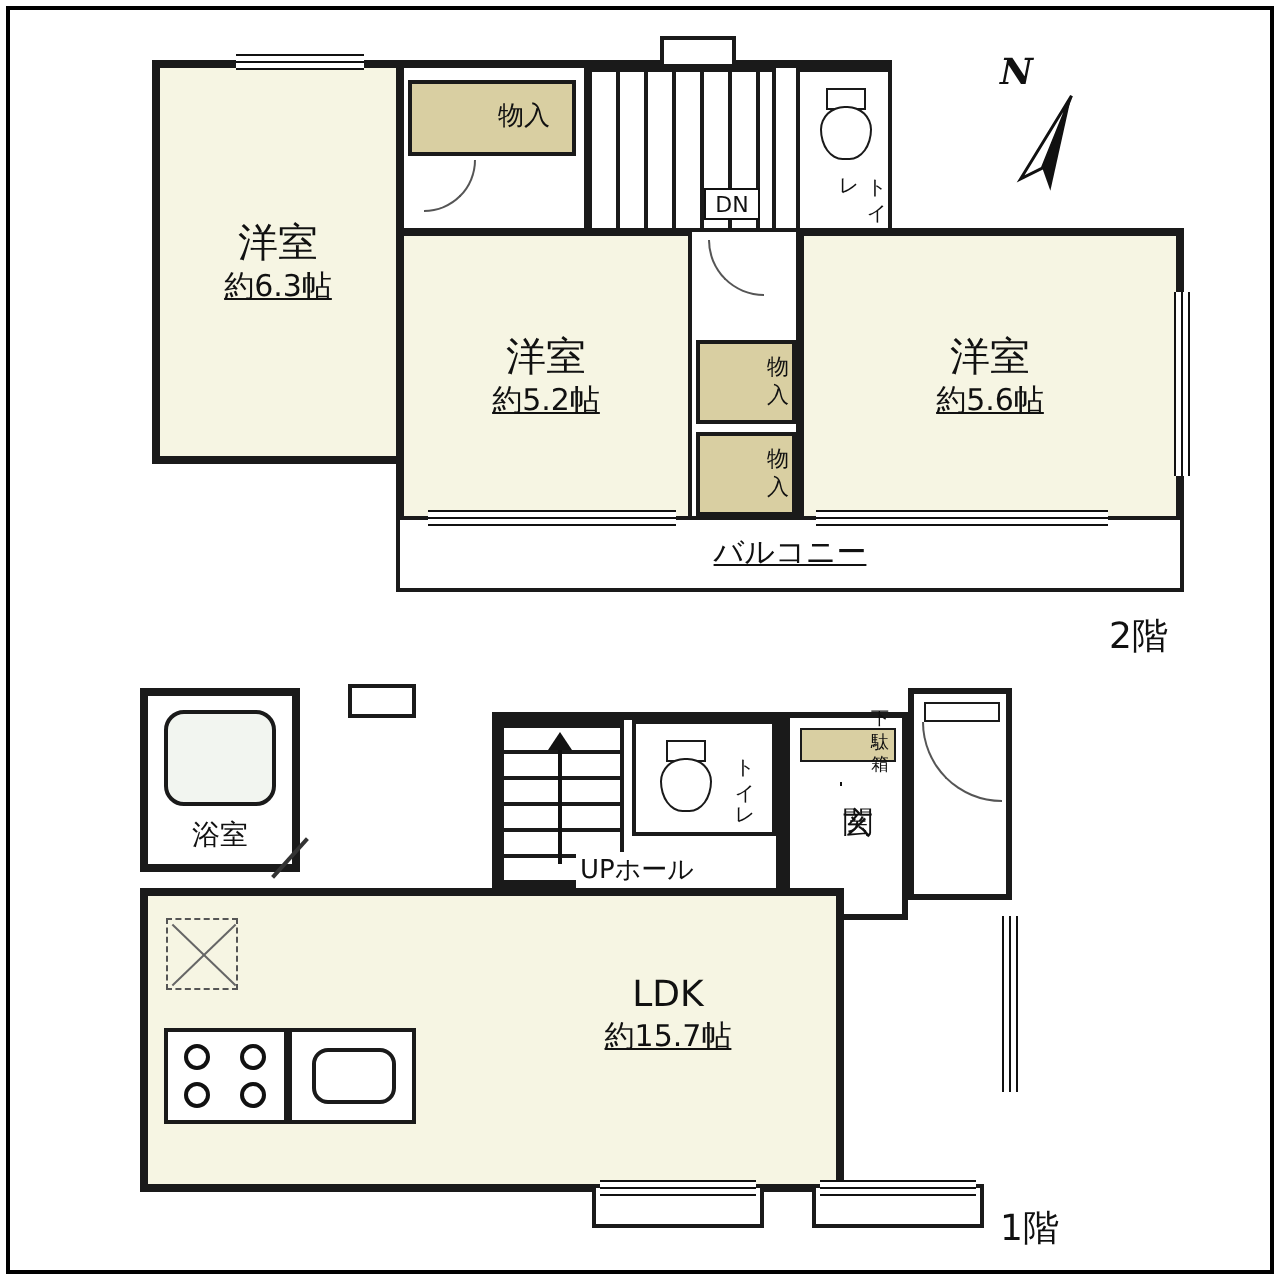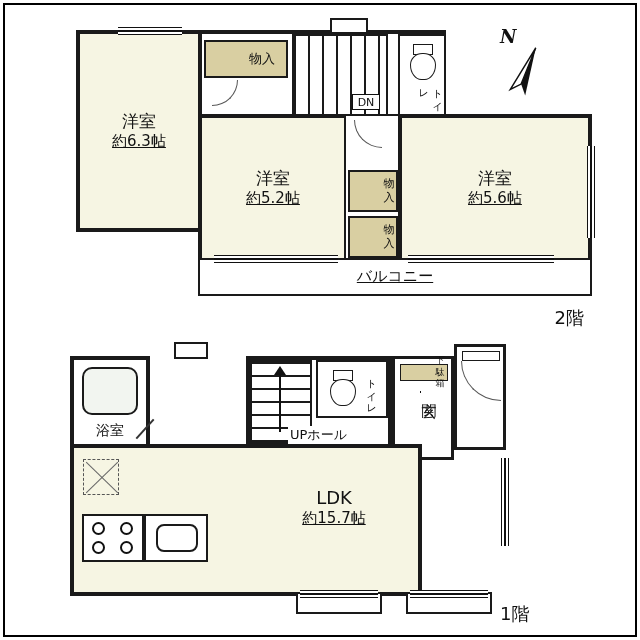--- a/index.html
+++ b/index.html
@@ -18,21 +18,21 @@
   .frame{left:3px;top:3px;width:634px;height:634px;border:2px solid #000;}
   .w4{border:4px solid var(--wall);}
   .w3{border:3px solid var(--wall);}
   .w2{border:2px solid var(--wall);}
   .w1{border:1.5px solid var(--wall);}
   .fill-room{background:var(--room);}
   .fill-closet{background:var(--closet);padding-left:32px;}
   .fill-white{background:#fff;}
   .center{display:flex;flex-direction:column;align-items:center;justify-content:center;text-align:center;line-height:1.3;}
   .t18{font-size:18px;}
-  .t17{font-size:17px;text-align:right;}
+  .t17{font-size:20px;text-align:right;}
   .t15{font-size:15px;text-decoration:underline;}
   .t14{font-size:14px;}
   .t13{font-size:13px;}
   .t11{font-size:11px;}
   .t10{font-size:10px;}
   .t9{font-size:9px;}
   .vtext{writing-mode:vertical-rl;text-orientation:upright;letter-spacing:1px;}
   .stairsV{background:repeating-linear-gradient(90deg,var(--wall) 0 2px,#fff 2px 14px);}
   .stairsH{background:repeating-linear-gradient(180deg,var(--wall) 0 2px,#fff 2px 13px);}
   .winH{background:linear-gradient(180deg,#fff 0 40%,#111 40% 60%,#fff 60% 100%);border-top:1.5px solid #111;border-bottom:1.5px solid #111;}
@@ -114,21 +114,21 @@
   <div class="abs" style="left:494px;top:26px;width:64px;height:76px">
     <span class="abs t18" style="left:6px;top:0;font-weight:700;font-family:'DejaVu Serif','Liberation Serif',serif;font-style:italic">N</span>
     <svg class="abs" style="left:6px;top:18px;transform:rotate(22deg)" width="52" height="56" viewBox="0 0 52 56">
       <polygon points="26,2 34,50 26,41" fill="#111"></polygon>
       <polygon points="26,2 18,50 26,41" fill="#fff" stroke="#111" stroke-width="1.5"></polygon>
     </svg>
   </div>
 
   <div class="abs t18" style="left:500px;top:306px;width:84px;text-align:right">2階</div>
 
-  <div class="abs w4 fill-white" style="left:70px;top:356px;width:80px;height:92px">
+  <div class="abs w4 fill-white" style="left:70px;top:344px;width:80px;height:92px">
     <div class="abs w2" style="left:8px;top:7px;width:56px;height:48px;border-radius:10px;background:#f2f5f0"></div>
     <div class="center abs t14" style="left:0;right:0;bottom:5px">
       <span>浴室</span>
     </div>
   </div>
   <div class="abs" style="left:132px;top:428px;width:26px;height:2px;background:#333;transform:rotate(-48deg)"></div>
 
 
   <div class="abs w2 fill-white" style="left:174px;top:342px;width:34px;height:17px"></div>
 

